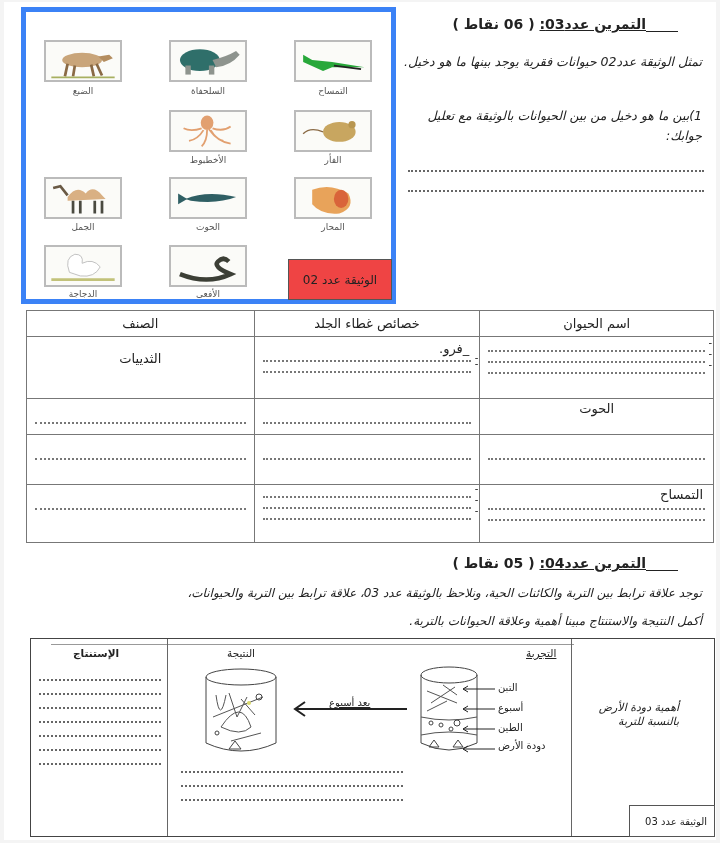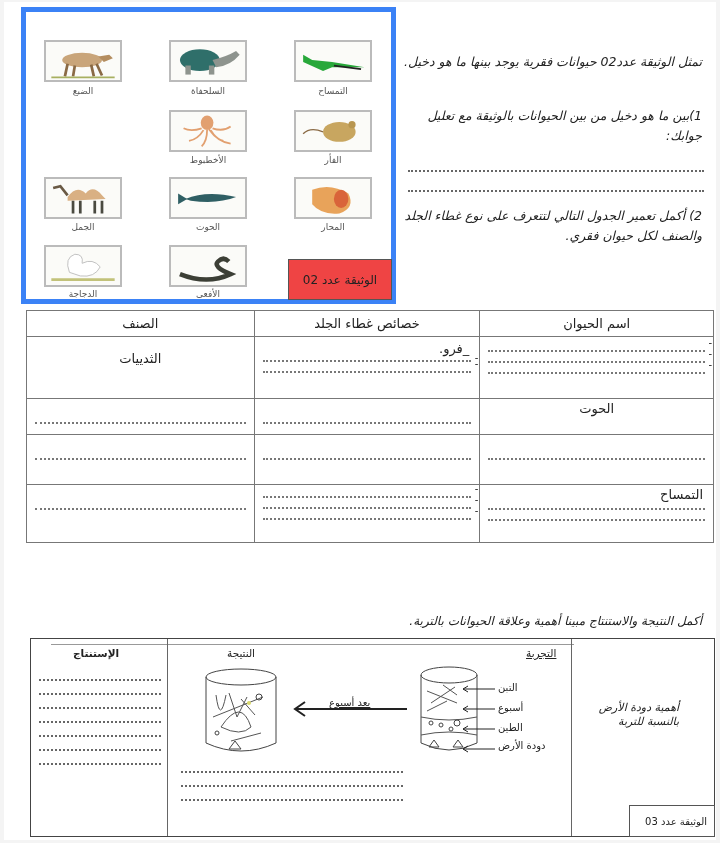--- a/index.html
+++ b/index.html
@@ -131,25 +131,27 @@
     <div class="animal" style="left:143px;top:233px;">
       <svg viewBox="0 0 78 42">
           <path d="M8 30 q30 12 56 0 q-20 -8 -14 -14 q6 -6 12 0" stroke="#3c3f36" stroke-width="5" fill="none"></path>
         </svg>
     </div>
     <div class="alabel" style="left:137px;top:277px;">الأفعى</div>
 
     <div id="doc02-label">الوثيقة عدد 02</div>
   </div>
 
+  <div class="abs ex-title rtl" style="right:38px;top:14px;">
+    <span class="line"></span><span class="u">التمرين عدد03:</span><span> ( 06 نقاط )</span>
+  </div>
   <div class="abs para" style="right:14px;top:50px;width:298px;">تمثل الوثيقة عدد02 حيوانات فقرية يوجد بينها ما هو دخيل.</div>
   <div class="abs para" style="right:14px;top:104px;width:298px;">1)بين ما هو دخيل من بين الحيوانات بالوثيقة مع تعليل جوابك:</div>
   <div class="abs dots" style="left:404px;top:168px;width:296px;"></div>
   <div class="abs dots" style="left:404px;top:188px;width:296px;"></div>
-  <div class="abs para" style="right:14px;top:204px;width:298px;">2) أكمل تعمير الجدول التالي لتتعرف على نوع غطاء الجلد والصنف لكل حيوان فقري.</div>
 
   <table id="tbl" class="abs">
     <colgroup>
         <col style="width:228px">
         <col style="width:226px">
         <col style="width:234px">
       </colgroup>
     <tbody>
         <tr>
       <th>الصنف</th>
@@ -212,20 +214,24 @@
       </td>
       <td>
         <div class="celltxt" style="padding-top:2px;">التمساح</div>
         <div class="cell-line" style="height:8px;"></div>
         <div class="cell-line"></div>
       </td>
     </tr>
   </tbody>
     </table>
 
+  <div class="abs ex-title rtl" style="right:38px;top:553px;">
+    <span class="line"></span><span class="u">التمرين عدد04:</span><span> ( 05 نقاط )</span>
+  </div>
+  <div class="abs para" style="right:14px;top:581px;width:690px;font-size:12px;">توجد علاقة ترابط بين التربة والكائنات الحية، ونلاحظ بالوثيقة عدد 03، علاقة ترابط بين التربة والحيوانات،</div>
   <div class="abs para" style="right:14px;top:609px;width:690px;font-size:12px;">أكمل النتيجة والاستنتاج مبينا أهمية وعلاقة الحيوانات بالتربة.</div>
 
   <div id="doc03" class="abs">
     <div class="abs" style="left:20px;right:140px;top:5px;height:1px;background:#999;"></div>
     <div class="col-sep" style="left:136px;"></div>
     <div class="col-sep" style="left:540px;"></div>
 
     <div class="hd" style="left:42px;top:8px;text-decoration:none;font-weight:bold;">الإستنتاج</div>
     <div class="abs dots" style="left:8px;top:40px;width:122px;"></div>
     <div class="abs dots" style="left:8px;top:54px;width:122px;"></div>

